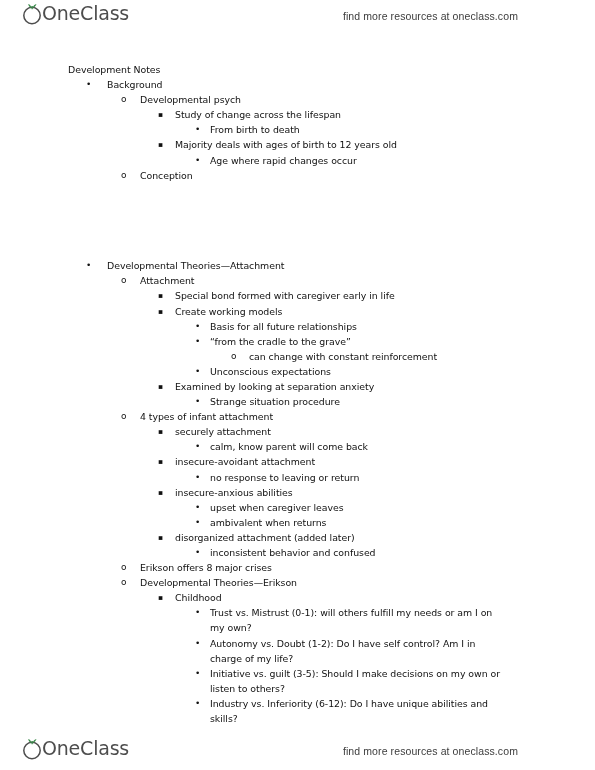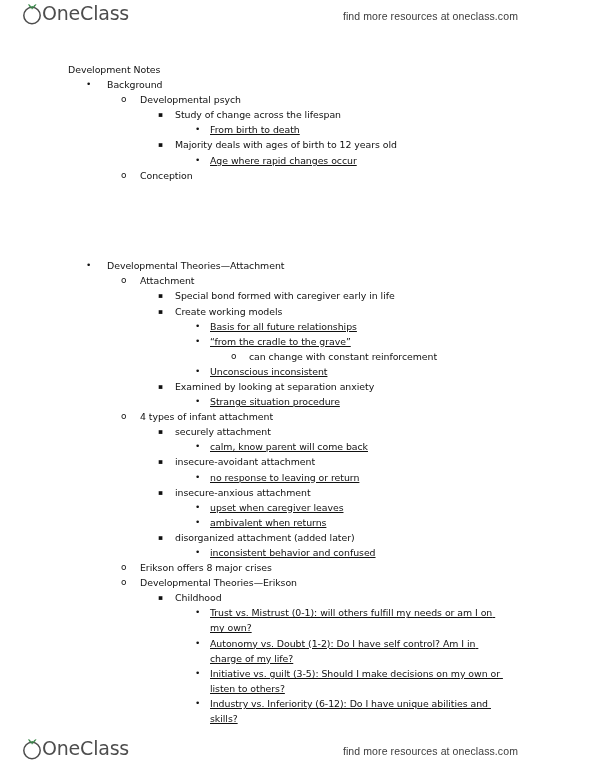--- a/index.html
+++ b/index.html
@@ -90,21 +90,21 @@
   .lv1 .bullet { left: 86px; font-size: 9px; }
   .lv1 .txt    { margin-left: 107px; }
 
   .lv2 .bullet { left: 121px; font-size: 9px; }
   .lv2 .txt    { margin-left: 140px; }
 
   .lv3 .bullet { left: 158px; font-size: 7.5px; }
   .lv3 .txt    { margin-left: 175px; }
 
   .lv4 .bullet { left: 195px; font-size: 9px; }
-  .lv4 .txt    { margin-left: 210px; text-decoration: underline; }
+  .lv4 .txt    { margin-left: 210px; }
 
   .lv5 .bullet { left: 231px; font-size: 9px; }
   .lv5 .txt    { margin-left: 249px; }
 
   
   .lv4 .txt { max-width: 311px; }
   .lv3 .txt { max-width: 350px; }
 
   .spacer { height: 15.1px; }
 </style>
@@ -144,29 +144,29 @@
     <div class="spacer"></div>
     <div class="spacer"></div>
     <div class="spacer"></div>
     <div class="line lv1"><span class="bullet">•</span><span class="txt">Developmental Theories—Attachment</span></div>
     <div class="line lv2"><span class="bullet">o</span><span class="txt">Attachment</span></div>
     <div class="line lv3"><span class="bullet">▪</span><span class="txt">Special bond formed with caregiver early in life</span></div>
     <div class="line lv3"><span class="bullet">▪</span><span class="txt">Create working models</span></div>
     <div class="line lv4"><span class="bullet">•</span><span class="txt">Basis for all future relationships</span></div>
     <div class="line lv4"><span class="bullet">•</span><span class="txt">“from the cradle to the grave”</span></div>
     <div class="line lv5"><span class="bullet">o</span><span class="txt">can change with constant reinforcement</span></div>
-    <div class="line lv4"><span class="bullet">•</span><span class="txt">Unconscious inconsistent</span></div>
+    <div class="line lv4"><span class="bullet">•</span><span class="txt">Unconscious expectations</span></div>
     <div class="line lv3"><span class="bullet">▪</span><span class="txt">Examined by looking at separation anxiety</span></div>
     <div class="line lv4"><span class="bullet">•</span><span class="txt">Strange situation procedure</span></div>
     <div class="line lv2"><span class="bullet">o</span><span class="txt">4 types of infant attachment</span></div>
     <div class="line lv3"><span class="bullet">▪</span><span class="txt">securely attachment</span></div>
     <div class="line lv4"><span class="bullet">•</span><span class="txt">calm, know parent will come back</span></div>
     <div class="line lv3"><span class="bullet">▪</span><span class="txt">insecure-avoidant attachment</span></div>
     <div class="line lv4"><span class="bullet">•</span><span class="txt">no response to leaving or return</span></div>
-    <div class="line lv3"><span class="bullet">▪</span><span class="txt">insecure-anxious attachment</span></div>
+    <div class="line lv3"><span class="bullet">▪</span><span class="txt">insecure-anxious abilities</span></div>
     <div class="line lv4"><span class="bullet">•</span><span class="txt">upset when caregiver leaves</span></div>
     <div class="line lv4"><span class="bullet">•</span><span class="txt">ambivalent when returns</span></div>
     <div class="line lv3"><span class="bullet">▪</span><span class="txt">disorganized attachment (added later)</span></div>
     <div class="line lv4"><span class="bullet">•</span><span class="txt">inconsistent behavior and confused</span></div>
     <div class="line lv2"><span class="bullet">o</span><span class="txt">Erikson offers 8 major crises</span></div>
     <div class="line lv2"><span class="bullet">o</span><span class="txt">Developmental Theories—Erikson</span></div>
     <div class="line lv3"><span class="bullet">▪</span><span class="txt">Childhood</span></div>
     <div class="line lv4"><span class="bullet">•</span><span class="txt">Trust vs. Mistrust (0-1): will others fulfill my needs or am I on my own?</span></div>
     <div class="line lv4"><span class="bullet">•</span><span class="txt">Autonomy vs. Doubt (1-2): Do I have self control? Am I in charge of my life?</span></div>
     <div class="line lv4"><span class="bullet">•</span><span class="txt">Initiative vs. guilt (3-5): Should I make decisions on my own or listen to others?</span></div>

